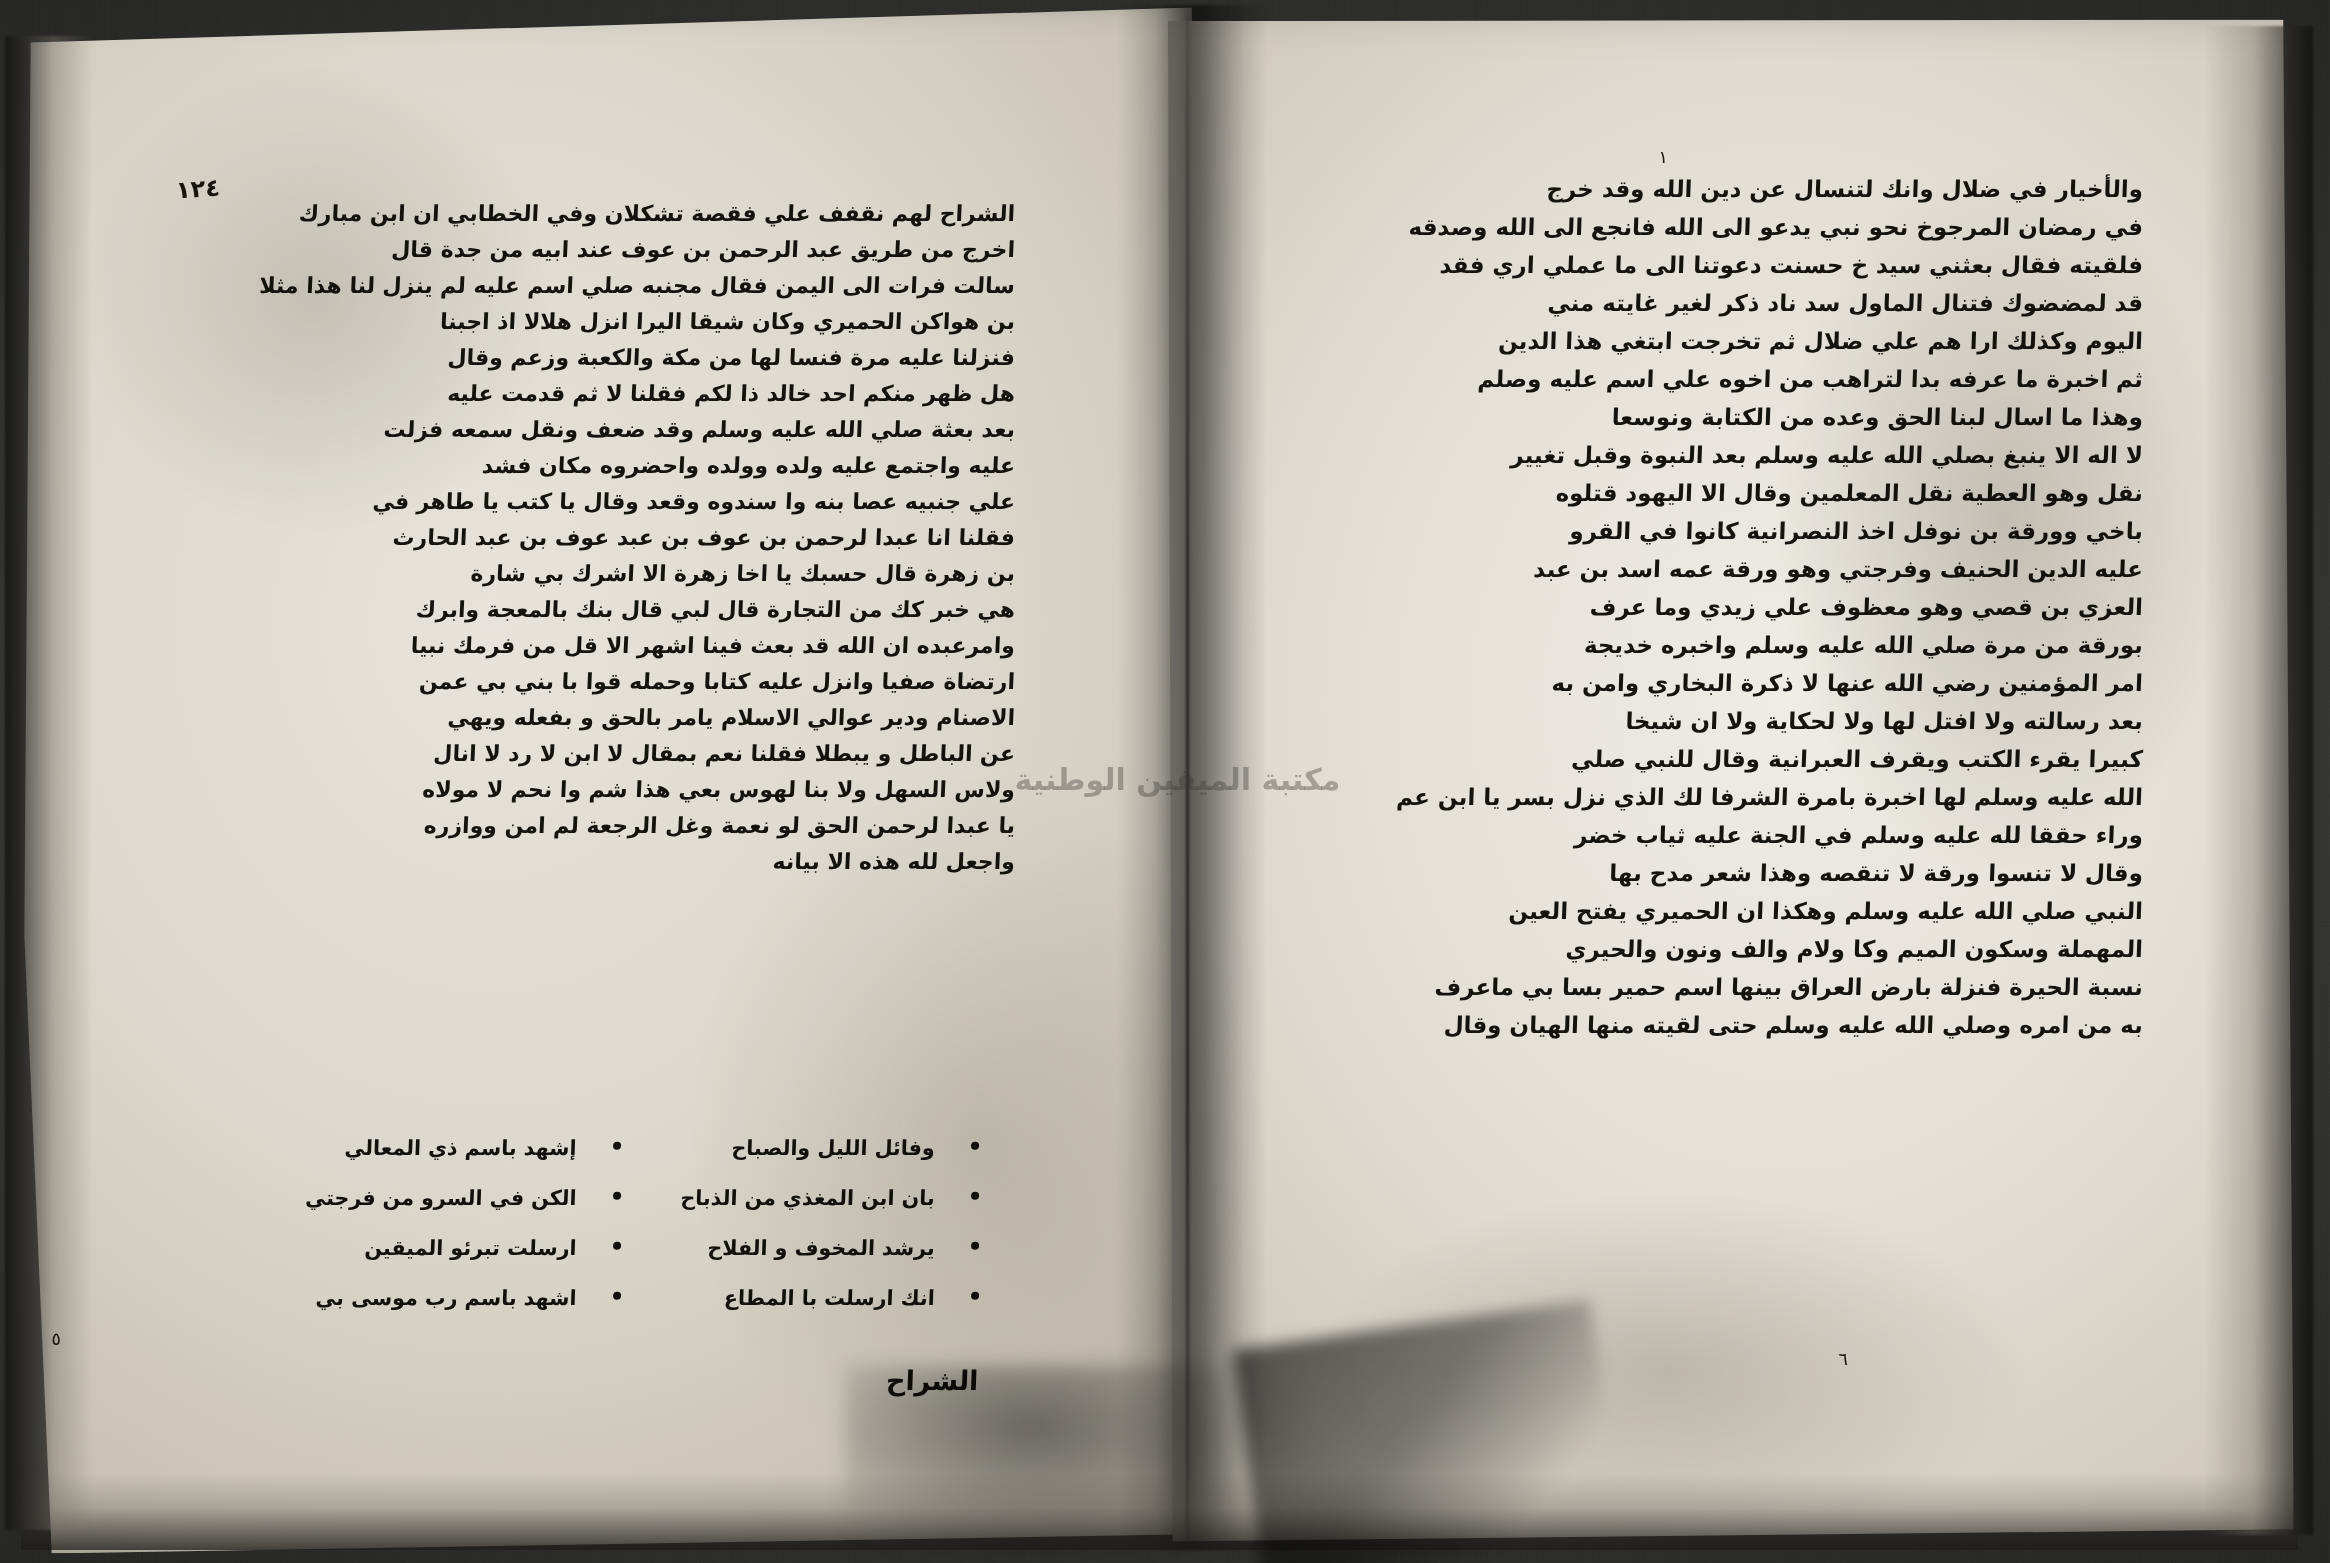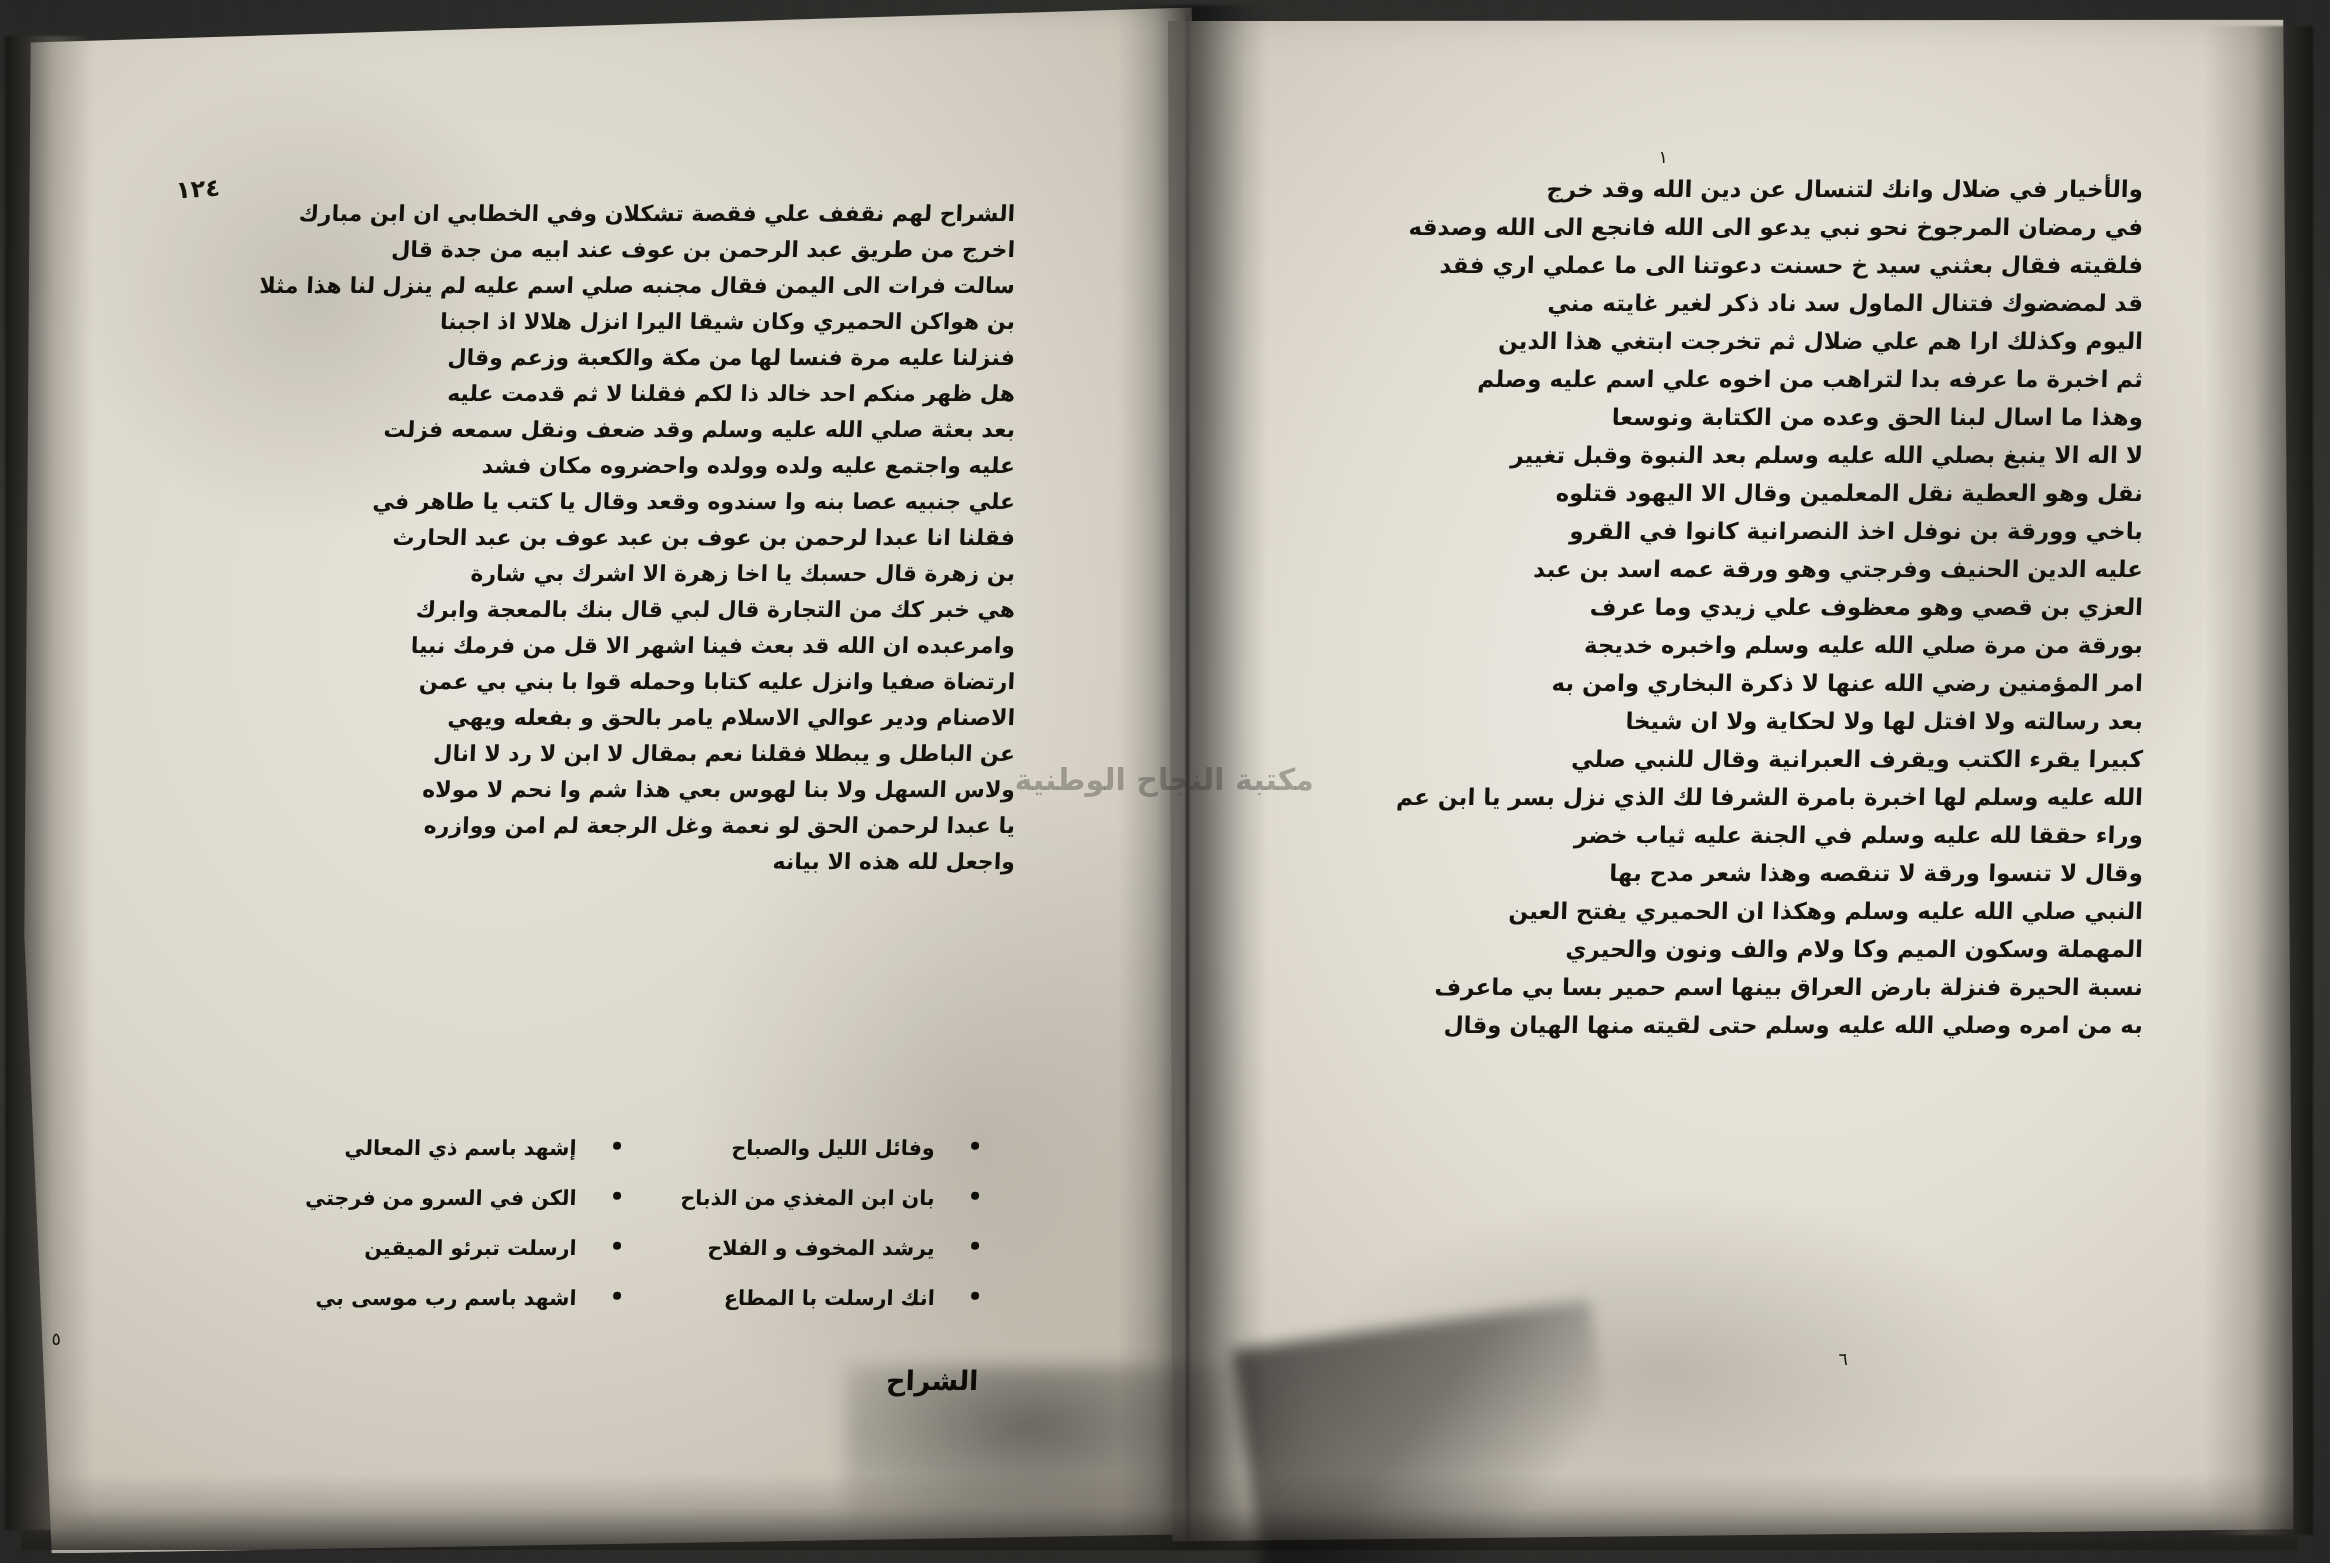--- a/index.html
+++ b/index.html
@@ -379,20 +379,20 @@
         <span class="hemistich h-b">انك ارسلت با المطاع</span>
         <span class="verse-dot"></span>
         <span class="hemistich h-a">اشهد باسم رب موسى بي</span>
       </div>
     </div>
 
     <div class="margin-mark" style="left:1638px; top:142px;">١</div>
     <div class="margin-mark" style="left:1818px; top:1344px;">٦</div>
     <div class="margin-mark" style="left:31px; top:1324px;">٥</div>
 
-    <div class="watermark">مكتبة النجاح الوطنية</div>
+    <div class="watermark">مكتبة الميقين الوطنية</div>
 
     <div class="photo-shadow"></div>
     <div class="photo-shadow2"></div>
 
   </div>
 </div>
 
 
 </body></html>

